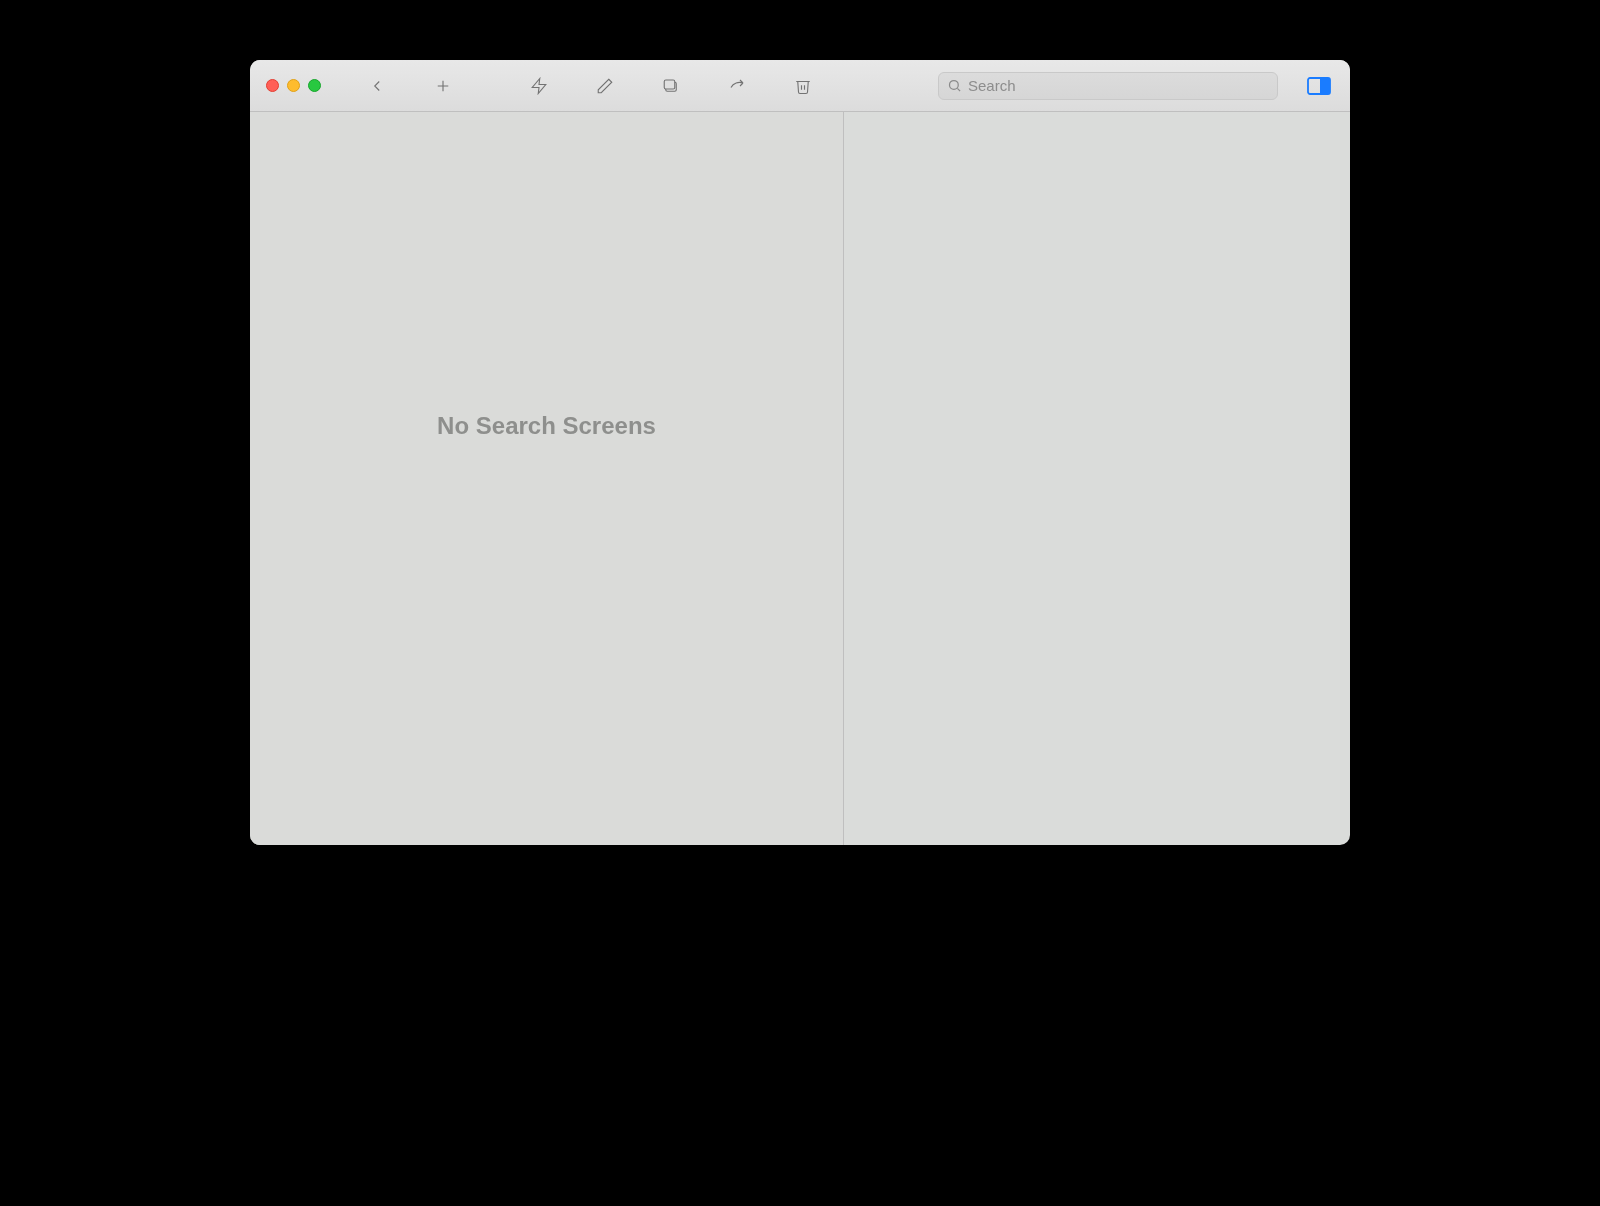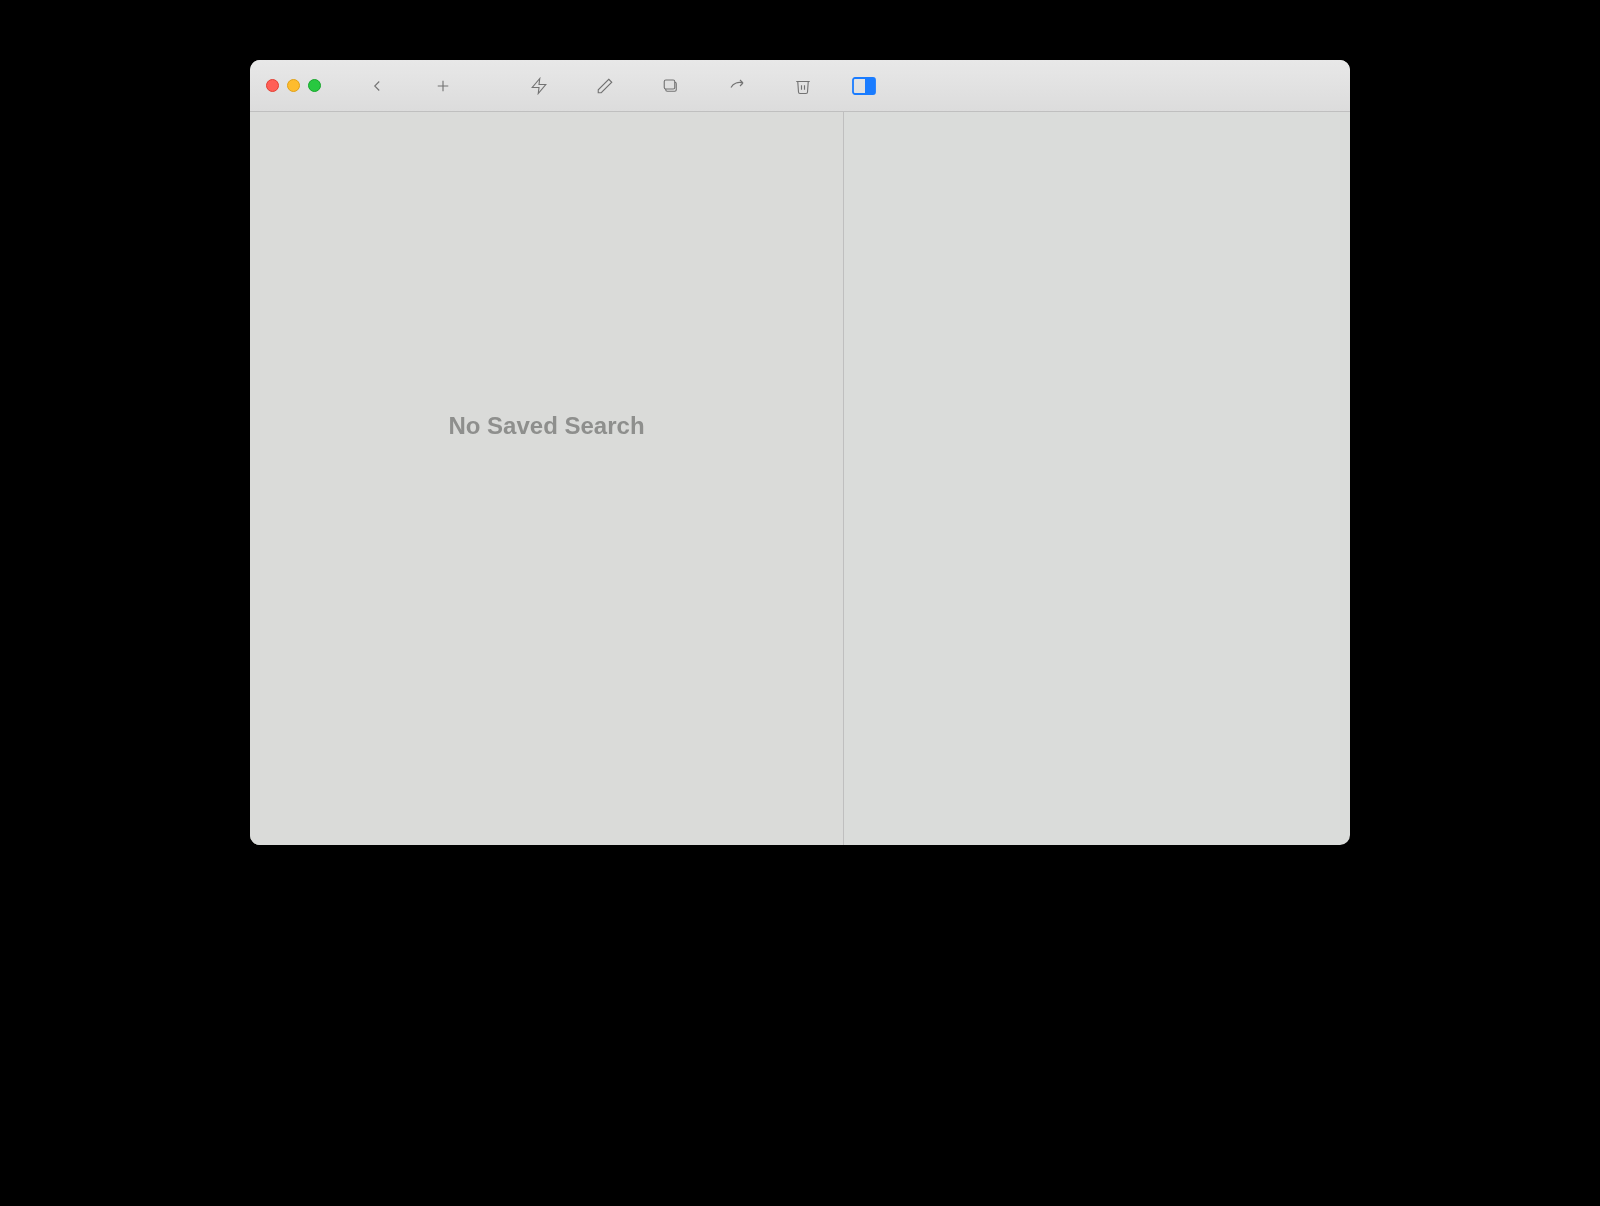--- a/index.html
+++ b/index.html
@@ -209,25 +209,34 @@
       </div>
       <div class="toolbar-btn">
         <svg viewBox="0 0 24 24">
             <polyline points="3 6 5 6 21 6"></polyline>
             <path d="M19 6l-1 14a2 2 0 0 1-2 2H8a2 2 0 0 1-2-2L5 6"></path>
             <line x1="10" y1="11" x2="10" y2="17"></line>
             <line x1="14" y1="11" x2="14" y2="17"></line>
           </svg>
       </div>
     </div>
+    <div class="search-wrap">
+      <div class="search">
+        <svg viewBox="0 0 24 24">
+            <circle cx="11" cy="11" r="7"></circle>
+            <line x1="21" y1="21" x2="16.65" y2="16.65"></line>
+          </svg>
+        <input type="text" placeholder="Search" style="">
+      </div>
+    </div>
     <div class="sidebar-toggle">
       <svg viewBox="0 0 24 18">
         <rect x="1" y="1" width="22" height="16" rx="2" fill="none" stroke="#1a7cff" stroke-width="1.8"></rect>
         <rect x="13" y="1" width="10" height="16" rx="0" fill="#1a7cff"></rect>
       </svg>
     </div>
   </div>
   <div class="content">
     <div class="left-pane">
-      <div class="no-saved">No Saved Search</div>
+      <div class="no-saved">No Search Screens</div>
     </div>
   </div>
 </div>
 
 </body></html>

